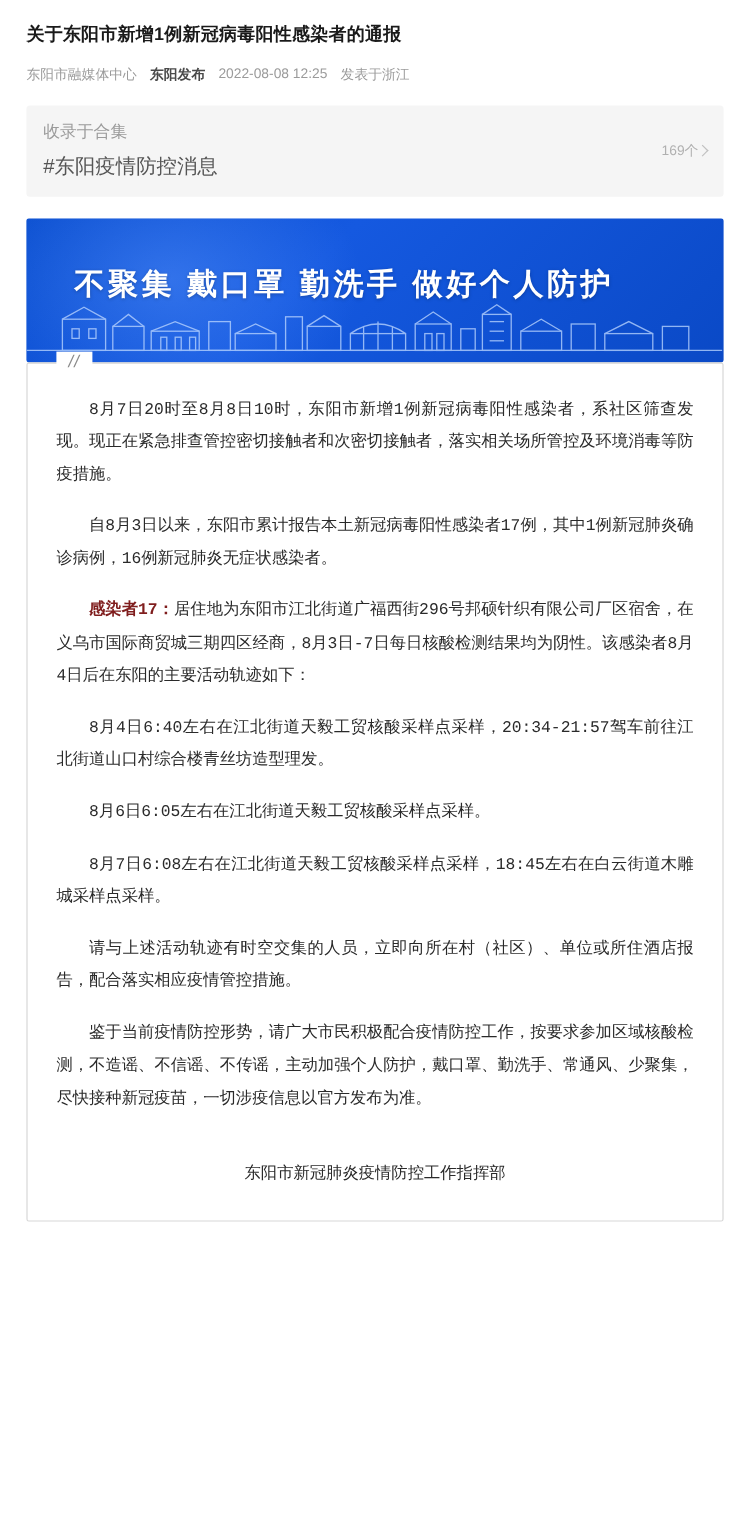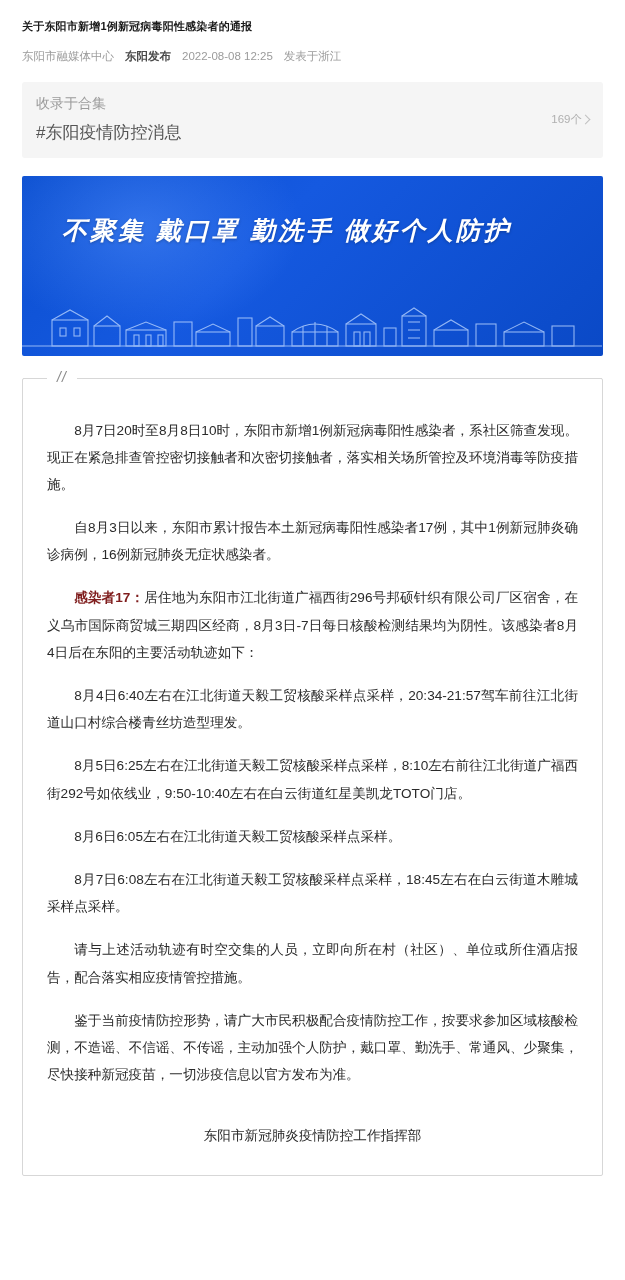--- a/index.html
+++ b/index.html
@@ -12,21 +12,21 @@
     width: 625px;
     min-height: 1280px;
     font-family: "Liberation Sans", sans-serif;
     color: #222222;
   }
   .page {
     width: 625px;
     padding: 18px 22px 10px 22px;
   }
   .article-title {
-    font-size: 11px;
+    font-size: 15px;
     font-weight: bold;
     color: #1a1a1a;
     line-height: 1.5;
     letter-spacing: 0.2px;
     margin: 0 0 14px 0;
   }
   .meta-row {
     display: flex;
     align-items: center;
     gap: 11px;
@@ -71,27 +71,25 @@
   .chevron {
     display: inline-block;
     width: 7px;
     height: 7px;
     border-top: 1.4px solid #c0c0c0;
     border-right: 1.4px solid #c0c0c0;
     transform: rotate(45deg);
   }
   .banner {
     width: 100%;
-    height: 180px;
+    height: 120px;
     background: linear-gradient(135deg, #0b4fd0 0%, #1559e0 40%, #0a49c6 100%);
     border-radius: 2px;
     position: relative;
     overflow: hidden;
-    margin-bottom: 22px;
-    font-style: italic;
   }
   .banner-glow {
     position: absolute;
     left: -40px; top: -60px;
     width: 320px; height: 220px;
     background: radial-gradient(ellipse at center, rgba(90,150,255,0.45) 0%, rgba(11,79,208,0) 70%);
   }
   .banner-text {
     position: absolute;
     left: 40px;
@@ -132,23 +130,24 @@
     position: absolute;
     top: -1px;
     left: 0; right: 0;
     height: 1px;
     background: #d7d7d7;
   }
   p.para {
     font-size: 13.6px;
     line-height: 2.0;
     color: #2a2a2a;
-    margin: 12px 0 16px 0;
+    margin: 0 0 16px 0;
     text-align: justify;
     text-indent: 2em;
+    font-family: Liberation Mono, monospace;
   }
   p.para:last-of-type { margin-bottom: 0; }
   .case-label { font-weight: bold; color: #7f1d1d; }
   .signature {
     margin-top: 34px;
     text-align: center;
     font-size: 13.6px;
     line-height: 2.0;
     color: #2a2a2a;
   }
@@ -232,21 +231,20 @@
     <div class="frame-slash">//</div>
 
     <p class="para">8月7日20时至8月8日10时，东阳市新增1例新冠病毒阳性感染者，系社区筛查发现。现正在紧急排查管控密切接触者和次密切接触者，落实相关场所管控及环境消毒等防疫措施。</p>
     <p class="para">自8月3日以来，东阳市累计报告本土新冠病毒阳性感染者17例，其中1例新冠肺炎确诊病例，16例新冠肺炎无症状感染者。</p>
 
     <p class="para">
       <span class="case-label">感染者17：</span><span>居住地为东阳市江北街道广福西街296号邦硕针织有限公司厂区宿舍，在义乌市国际商贸城三期四区经商，8月3日-7日每日核酸检测结果均为阴性。该感染者8月4日后在东阳的主要活动轨迹如下：</span>
     </p>
 
     <p class="para">8月4日6:40左右在江北街道天毅工贸核酸采样点采样，20:34-21:57驾车前往江北街道山口村综合楼青丝坊造型理发。</p>
-    <p class="para">8月5日6:25左右在江北街道天毅工贸核酸采样点采样，8:10左右前往江北街道广福西街292号如依线业，9:50-10:40左右在白云街道红星美凯龙TOTO门店。</p>
     <p class="para">8月6日6:05左右在江北街道天毅工贸核酸采样点采样。</p>
     <p class="para">8月7日6:08左右在江北街道天毅工贸核酸采样点采样，18:45左右在白云街道木雕城采样点采样。</p>
     <p class="para">请与上述活动轨迹有时空交集的人员，立即向所在村（社区）、单位或所住酒店报告，配合落实相应疫情管控措施。</p>
     <p class="para">鉴于当前疫情防控形势，请广大市民积极配合疫情防控工作，按要求参加区域核酸检测，不造谣、不信谣、不传谣，主动加强个人防护，戴口罩、勤洗手、常通风、少聚集，尽快接种新冠疫苗，一切涉疫信息以官方发布为准。</p>
 
     <div class="signature">
       <div>东阳市新冠肺炎疫情防控工作指挥部</div>
     </div>
   </div>
 

